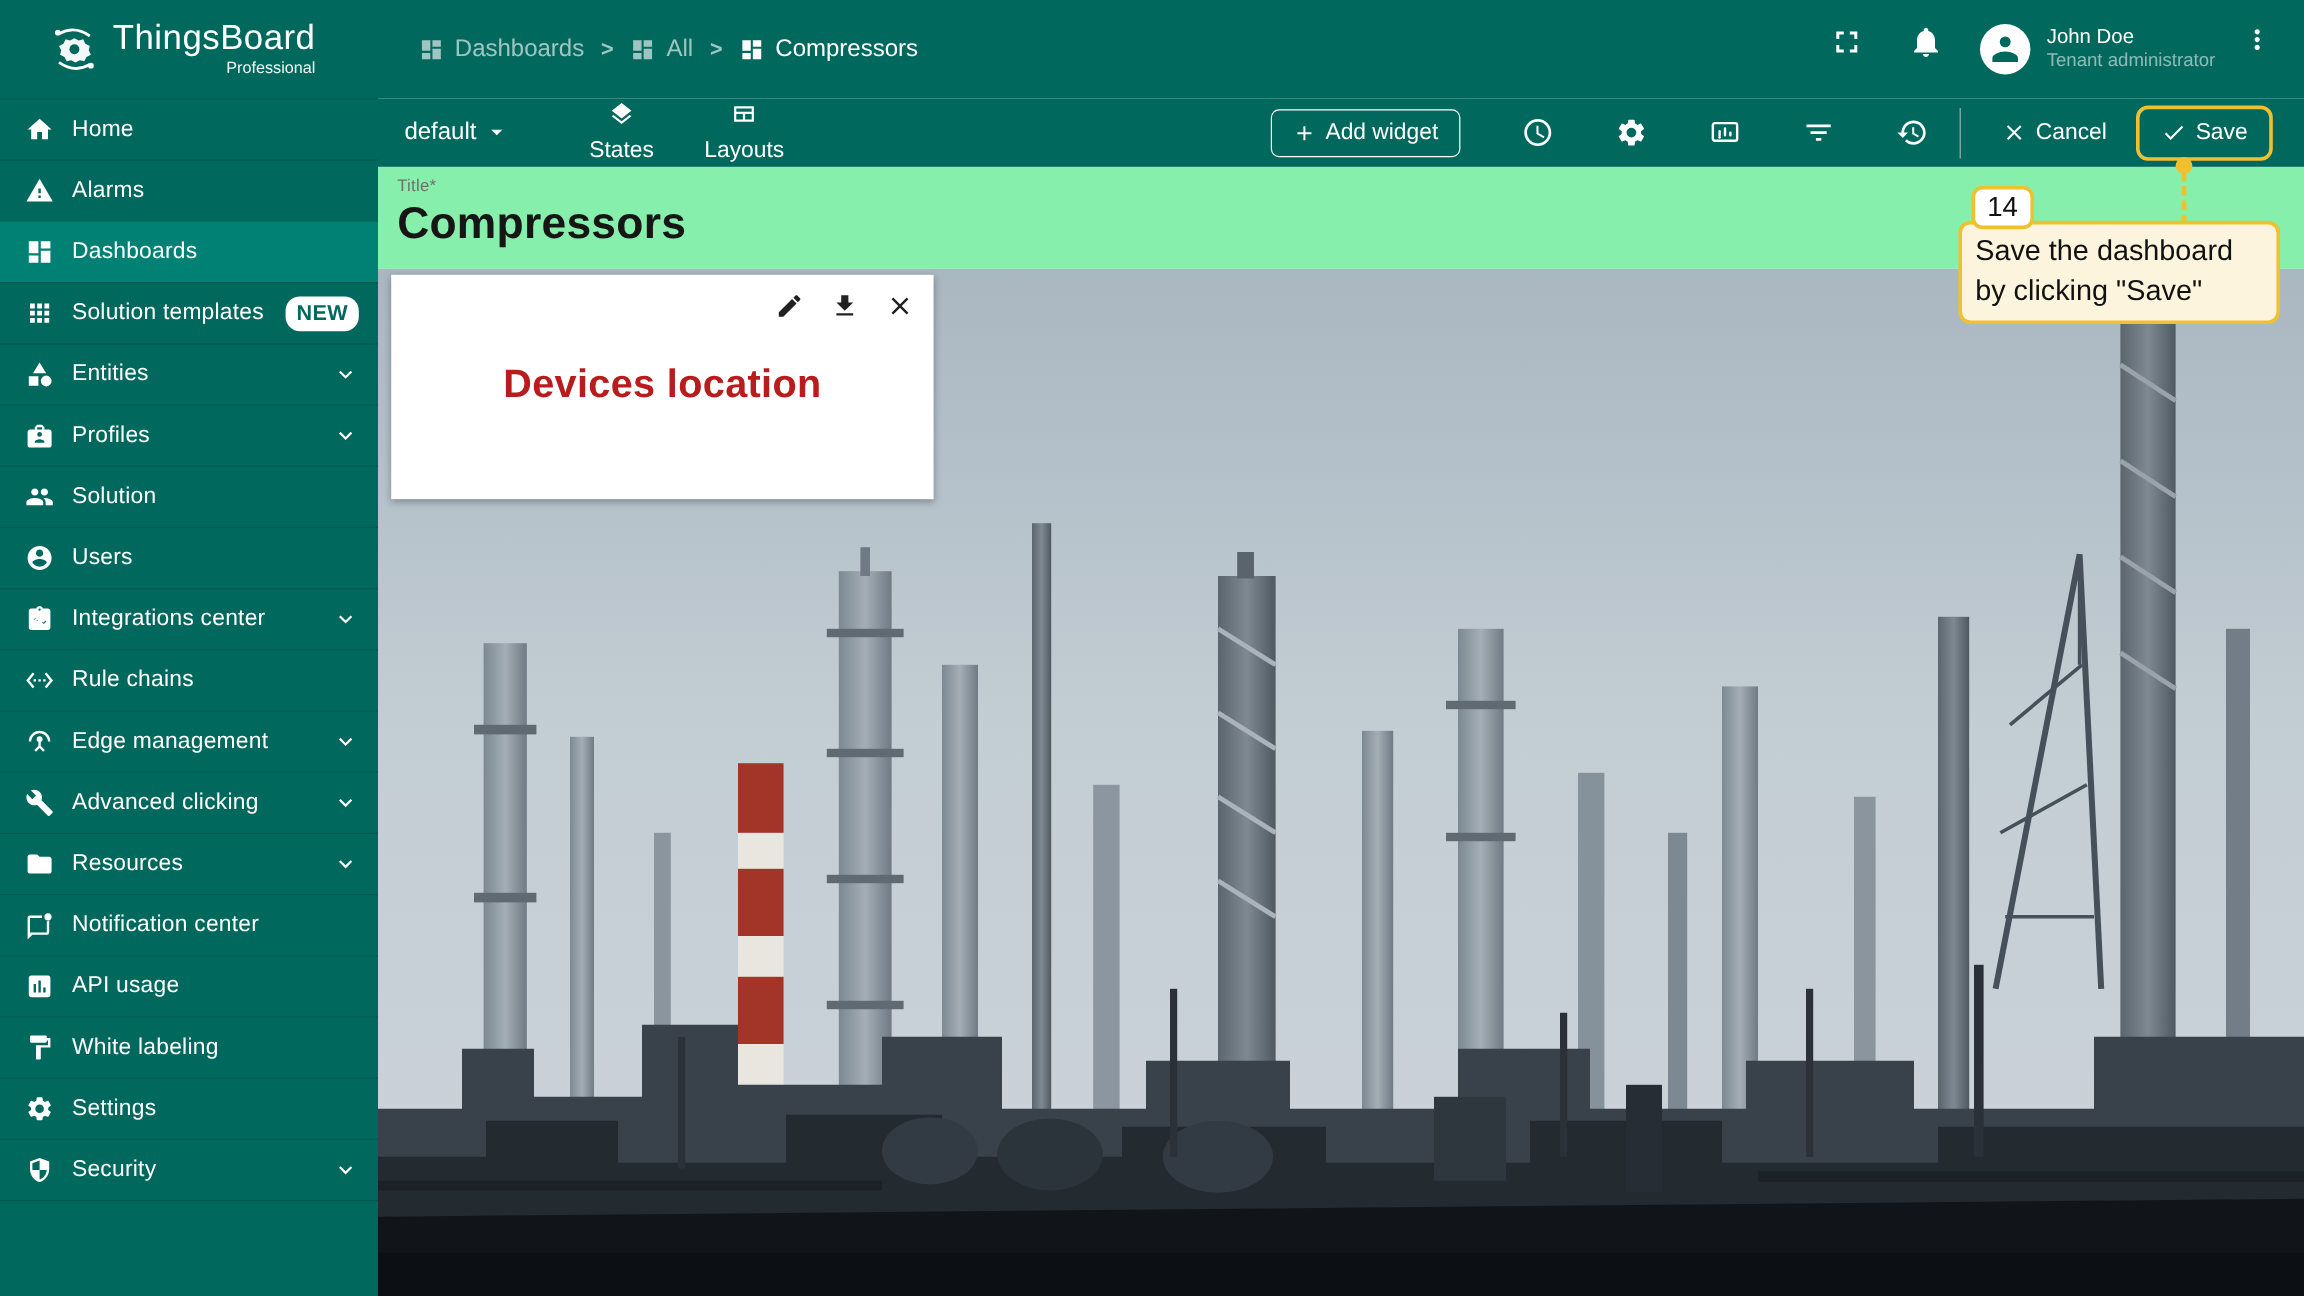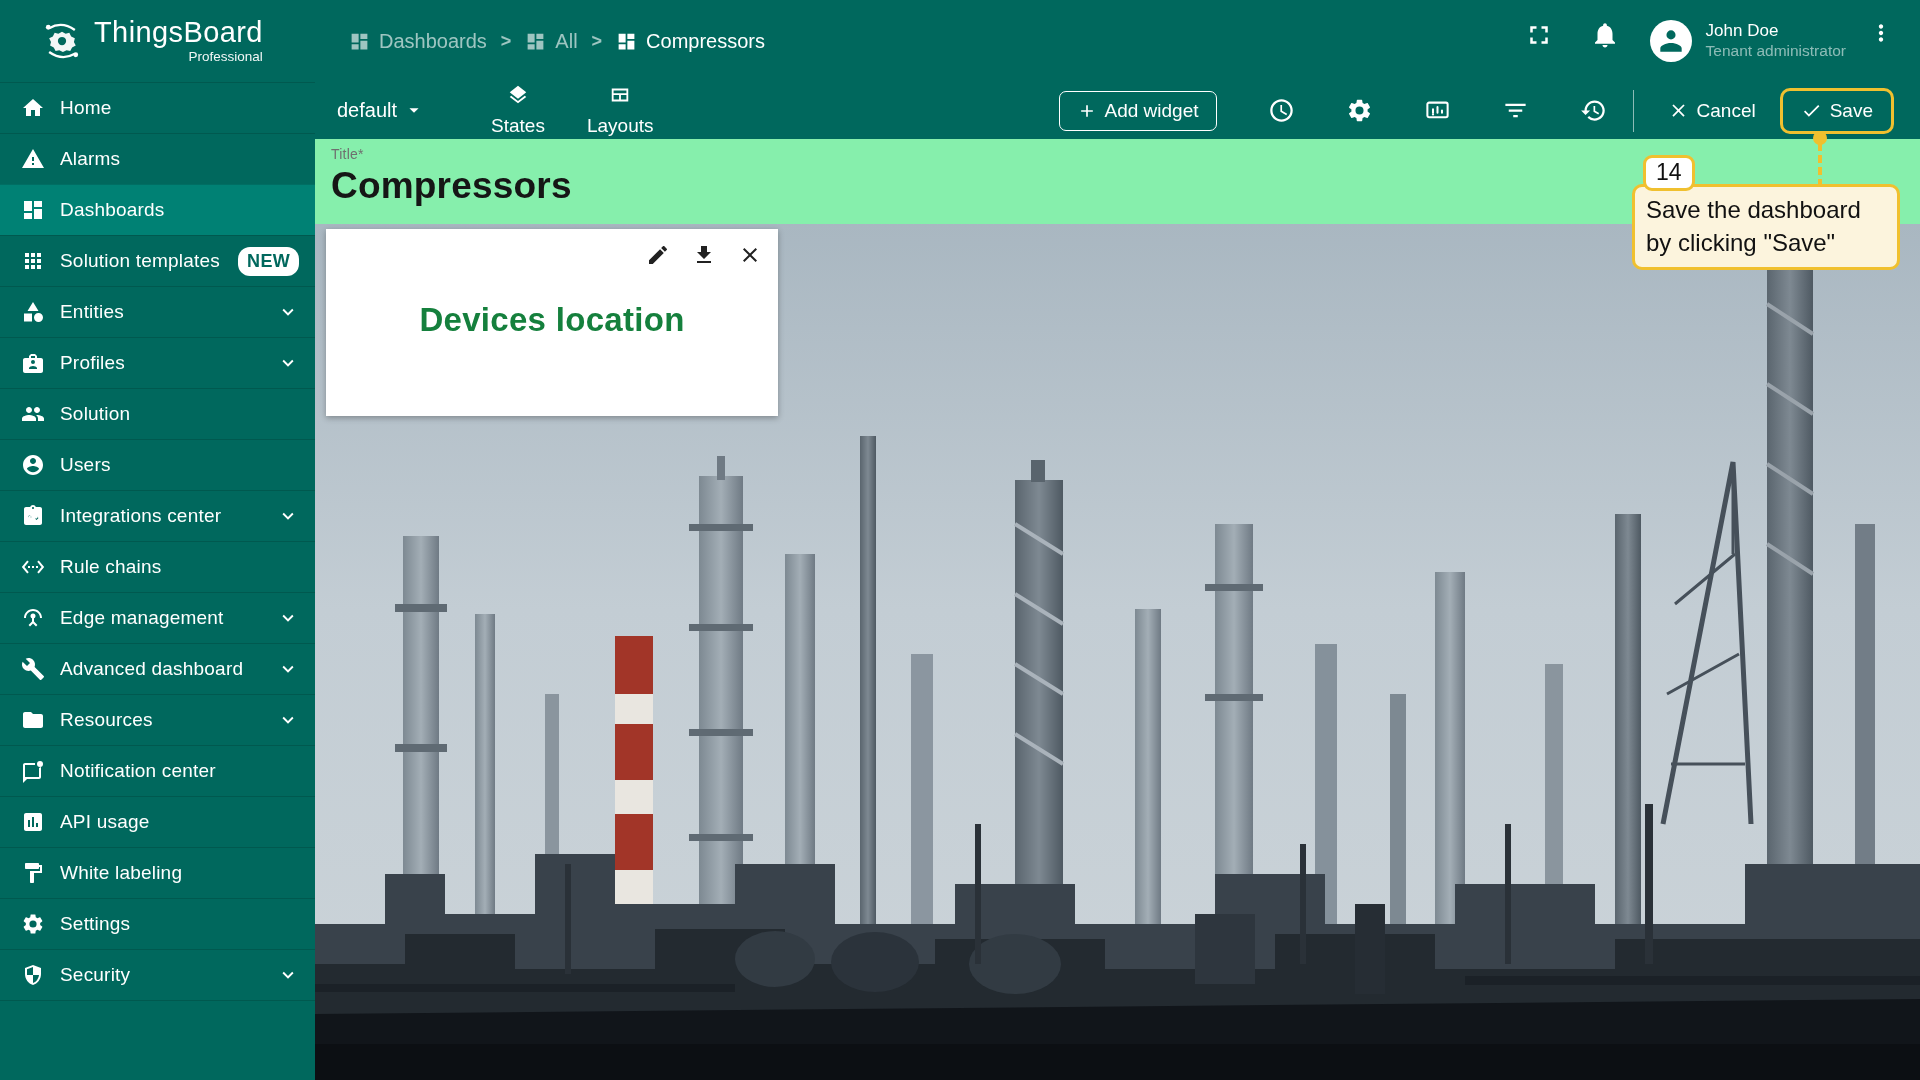--- a/index.html
+++ b/index.html
@@ -69,21 +69,21 @@
 
   
   .dash-area { position:absolute; left:315px; top:224px; right:0; bottom:0; overflow:hidden; z-index:1; background:#b3bfc8; }
   .scene { position:absolute; inset:0; }
 
   
   .widget-card { position:absolute; left:11px; top:5px; width:452px; height:187px; background:#fff; box-shadow:0 2px 6px rgba(0,0,0,.3); z-index:3; }
   .widget-actions { position:absolute; top:14px; right:16px; display:flex; gap:22px; }
   .widget-actions .wbtn { width:24px; height:24px; cursor:pointer; }
   .widget-actions svg { width:24px; height:24px; fill:#212121; }
-  .widget-title { position:absolute; left:0; right:0; top:72px; text-align:center; font-size:33px; font-weight:700; color:#15803d; letter-spacing:.3px; }
+  .widget-title { position:absolute; left:0; right:0; top:72px; text-align:center; font-size:33px; font-weight:700; color:#b91c1c; letter-spacing:.3px; }
 
   
   .hint-dot { position:absolute; left:1813px; top:131px; width:14px; height:14px; border-radius:50%; background:#f0c02f; z-index:30; }
   .hint-dash { position:absolute; left:1818px; top:143px; height:44px; width:0; border-left:4px dashed #f0c02f; z-index:30; }
   .hint-step { position:absolute; left:1643px; top:155px; background:#fff; border:3px solid #f0c02f; border-radius:9px; padding:1px 10px 2px; font-size:23px; color:#111; z-index:32; }
   .hint-box { position:absolute; left:1632px; top:184px; width:268px; background:#fcf4dd; border:3px solid #f0c02f; border-radius:10px; padding:6px 11px 8px; font-size:24px; line-height:1.38; color:#111; z-index:31; }
 </style>
 </head>
 <body>
 
@@ -208,21 +208,21 @@
       <span class="sb-chevron"><svg viewBox="0 0 24 24">
             <path d="M16.59 8.59L12 13.17 7.41 8.59 6 10l6 6 6-6z"></path>
           </svg></span>
     </div>
     <div class="sb-item">
       <span class="sb-icon">
           <svg viewBox="0 0 24 24">
             <path d="M22.7 19l-9.1-9.1c.9-2.3.4-5-1.5-6.9-2-2-5-2.4-7.4-1.3L9 6 6 9 1.6 4.7C.4 7.1.9 10.1 2.9 12.1c1.9 1.9 4.6 2.4 6.9 1.5l9.1 9.1c.4.4 1 .4 1.4 0l2.3-2.3c.5-.4.5-1.1.1-1.4z"></path>
           </svg>
         </span>
-      <span class="sb-label">Advanced dashboard</span>
+      <span class="sb-label">Advanced clicking</span>
       <span class="sb-chevron"><svg viewBox="0 0 24 24">
             <path d="M16.59 8.59L12 13.17 7.41 8.59 6 10l6 6 6-6z"></path>
           </svg></span>
     </div>
     <div class="sb-item">
       <span class="sb-icon">
           <svg viewBox="0 0 24 24">
             <path d="M10 4H4c-1.1 0-2 .9-2 2v12c0 1.1.9 2 2 2h16c1.1 0 2-.9 2-2V8c0-1.1-.9-2-2-2h-8l-2-2z"></path>
           </svg>
         </span>

